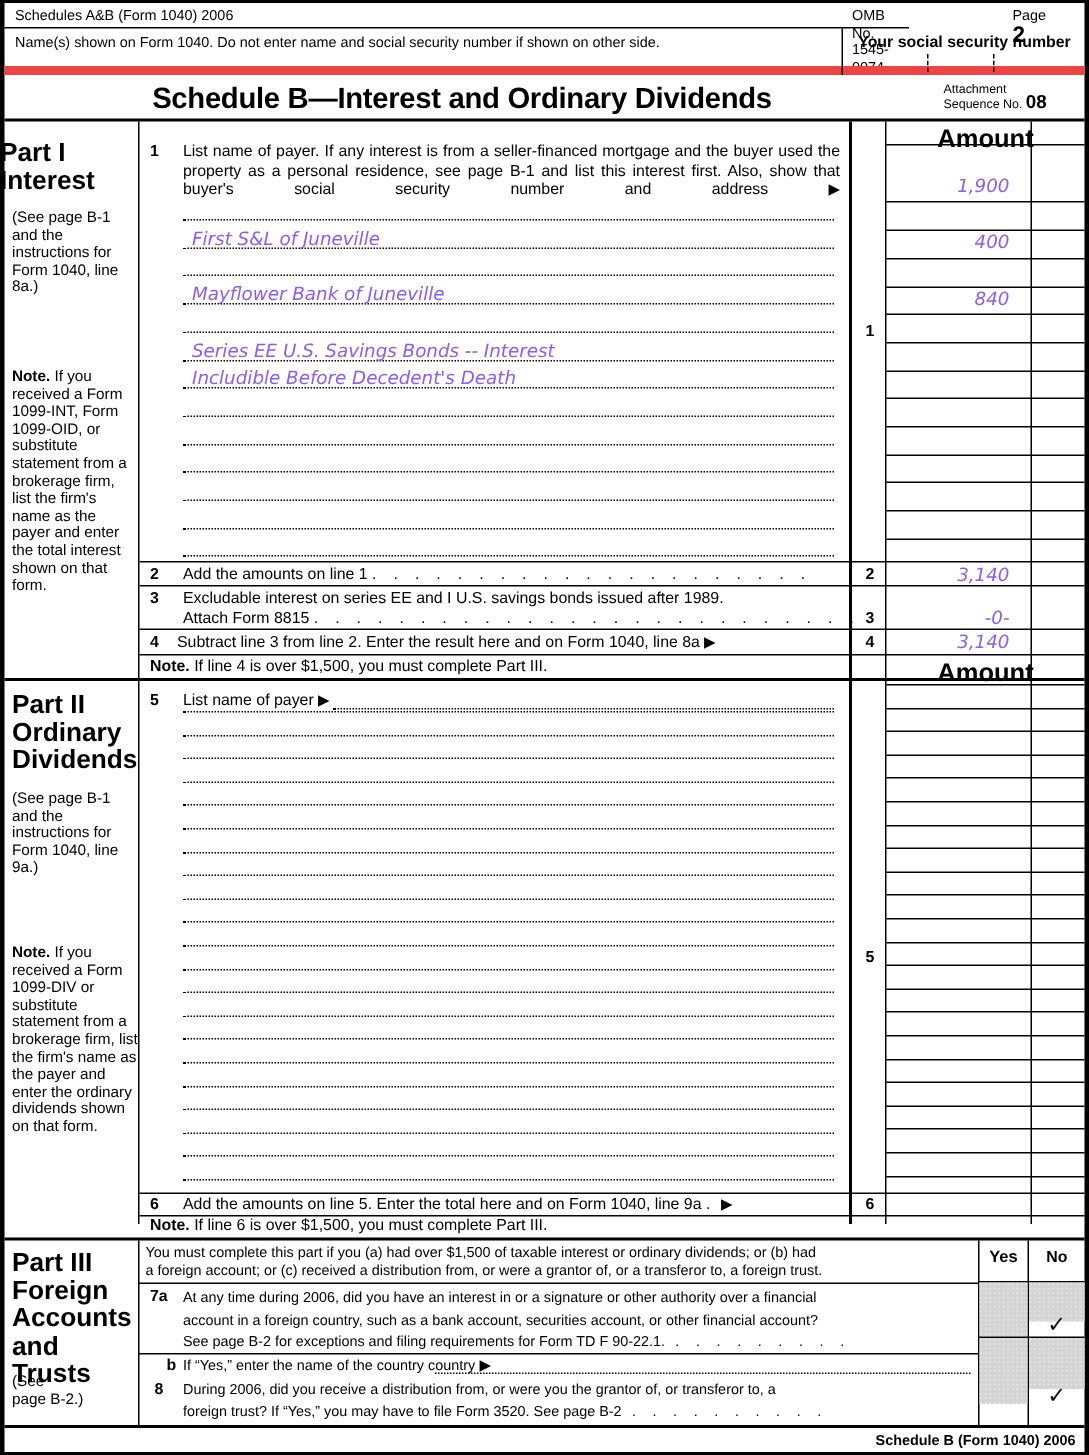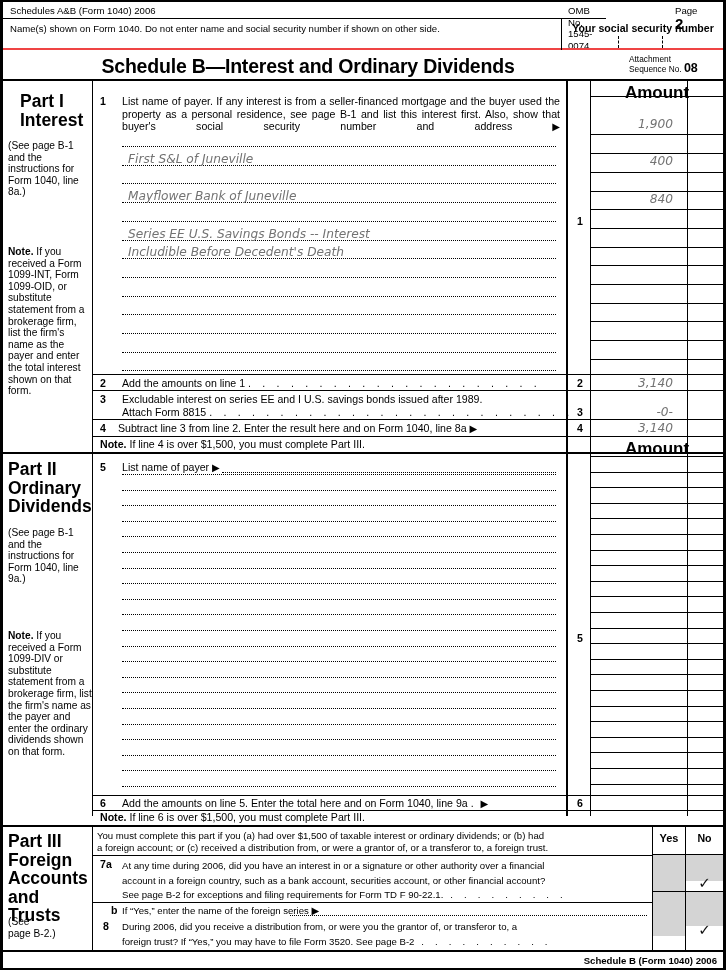--- a/index.html
+++ b/index.html
@@ -30,21 +30,21 @@
   #frameB{left:0;top:968px;width:726px;height:2px;background:#000;}
 
   
   #hdrRow1{left:3px;top:2px;width:603px;height:17px;border-bottom:1px solid #000;}
   #hdrRow1 .cell{position:absolute;top:3px;}
   #schedTitle{left:7px;}
   #ombNo{left:565px;}
   #pageWordWrap{left:672px;}
   #pageNum{font-size:15px;font-weight:bold;line-height:12px;position:relative;top:1px;}
 
-  #hdrRow2{left:3px;top:19px;width:720px;height:31px;border-bottom:2px solid #ef4444;}
+  #hdrRow2{left:3px;top:19px;width:720px;height:31px;border-bottom:6px solid #ef4444;}
   #nameNote{position:absolute;left:7px;top:4px;}
   #ssnBox{position:absolute;left:558px;top:0;width:162px;height:31px;border-left:1px solid #000;}
   #ssnLabel{position:absolute;top:3px;left:0;width:162px;text-align:center;}
   .ssn-dash{position:absolute;top:17px;width:0;border-left:1px dashed #000;height:12px;}
 
   
   #titleBand{left:3px;top:50px;width:720px;height:31px;border-bottom:2px solid #000;}
   #mainTitle{position:absolute;left:0;width:610px;top:5px;text-align:center;font-size:19.5px;font-weight:bold;letter-spacing:-0.2px;}
   #attachBox{position:absolute;left:610px;top:0;width:110px;height:44px;}
   #attachL1{position:absolute;left:16px;top:4px;}
@@ -58,21 +58,21 @@
   #colSepAmt{left:590px;top:81px;width:1px;height:735px;background:#000;}
   #colSepCents{left:687px;top:81px;width:1px;height:735px;background:#000;}
 
   
   .amtHdr{height:16px;border-bottom:1px solid #000;font-weight:bold;font-size:17px;text-align:center;padding-top:2px;}
 
   
   .ruleRow{position:absolute;left:591px;width:132px;border-bottom:1px solid #000;}
 
   
-  .hand{font-family:"DejaVu Sans", sans-serif;font-style:italic;font-size:12.2px;color:#737373;}
+  .hand{font-family:"DejaVu Sans", sans-serif;font-style:italic;font-size:12.2px;color:#8b5cf6;}
 
   
   .dotline{position:absolute;border-bottom:1.6px dotted #000;height:0;}
 
   
   .leader{letter-spacing:4.2px;}
 
   
   .partTitle{font-size:17.5px;font-weight:bold;line-height:18.5px;}
   .partSub{font-size:10.2px;line-height:11.6px;}
@@ -129,21 +129,21 @@
         <span id="attachNo">08</span>
       </div>
     </div>
   </div>
 
   <div class="abs" id="colSepBody"></div>
   <div class="abs" id="colSepLineNo"></div>
   <div class="abs" id="colSepAmt"></div>
   <div class="abs" id="colSepCents"></div>
 
-  <div class="abs" style="left:20px;top:92px;width:82px;">
+  <div class="abs" style="left:0;top:92px;width:82px;">
     <div class="partTitle">Part I</div>
     <div class="partTitle">Interest</div>
   </div>
   <div class="abs partSub" style="left:8px;top:140px;width:80px;">(See page B-1 and the instructions for Form 1040, line 8a.)</div>
   <div class="abs partSub" style="left:8px;top:246px;width:82px;">
     <b>Note.</b>
     <span>If you received a Form 1099-INT, Form 1099-OID, or substitute statement from a brokerage firm, list the firm's name as the payer and enter the total interest shown on that form.</span>
   </div>
 
   <div class="abs amtHdr" style="left:591px;top:81px;width:132px;">Amount</div>
@@ -353,21 +353,21 @@
   <div class="abs t9 b" style="left:100px;top:858px;">7a</div>
   <div class="abs t8" style="left:122px;top:859px;width:525px;line-height:14.5px;">
     <div>At any time during 2006, did you have an interest in or a signature or other authority over a financial</div>
     <div>account in a foreign country, such as a bank account, securities account, or other financial account?</div>
     <div><span>See page B-2 for exceptions and filing requirements for Form TD F 90-22.1.</span><span class="leader"> . . . . . . . . .</span></div>
   </div>
   <div class="abs" style="left:92px;top:902px;width:560px;height:1px;background:#000;"></div>
 
   <div class="abs t9 b" style="left:111px;top:904px;">b</div>
   <div class="abs t8" style="left:122px;top:905px;">
-    <span>If “Yes,” enter the name of the foreign series</span><span class="arrow"> ▶</span>
+    <span>If “Yes,” enter the name of the country country</span><span class="arrow"> ▶</span>
   </div>
   <div class="abs dotline" style="left:290px;top:915px;width:357px;"></div>
 
   <div class="abs t9 b" style="left:103px;top:920px;">8</div>
   <div class="abs t8" style="left:122px;top:920px;width:525px;line-height:14.5px;">
     <div>During 2006, did you receive a distribution from, or were you the grantor of, or transferor to, a</div>
     <div><span>foreign trust? If “Yes,” you may have to file Form 3520. See page B-2</span><span class="leader"> . . . . . . . . . .</span></div>
   </div>
 
   <div class="abs" id="footer">

